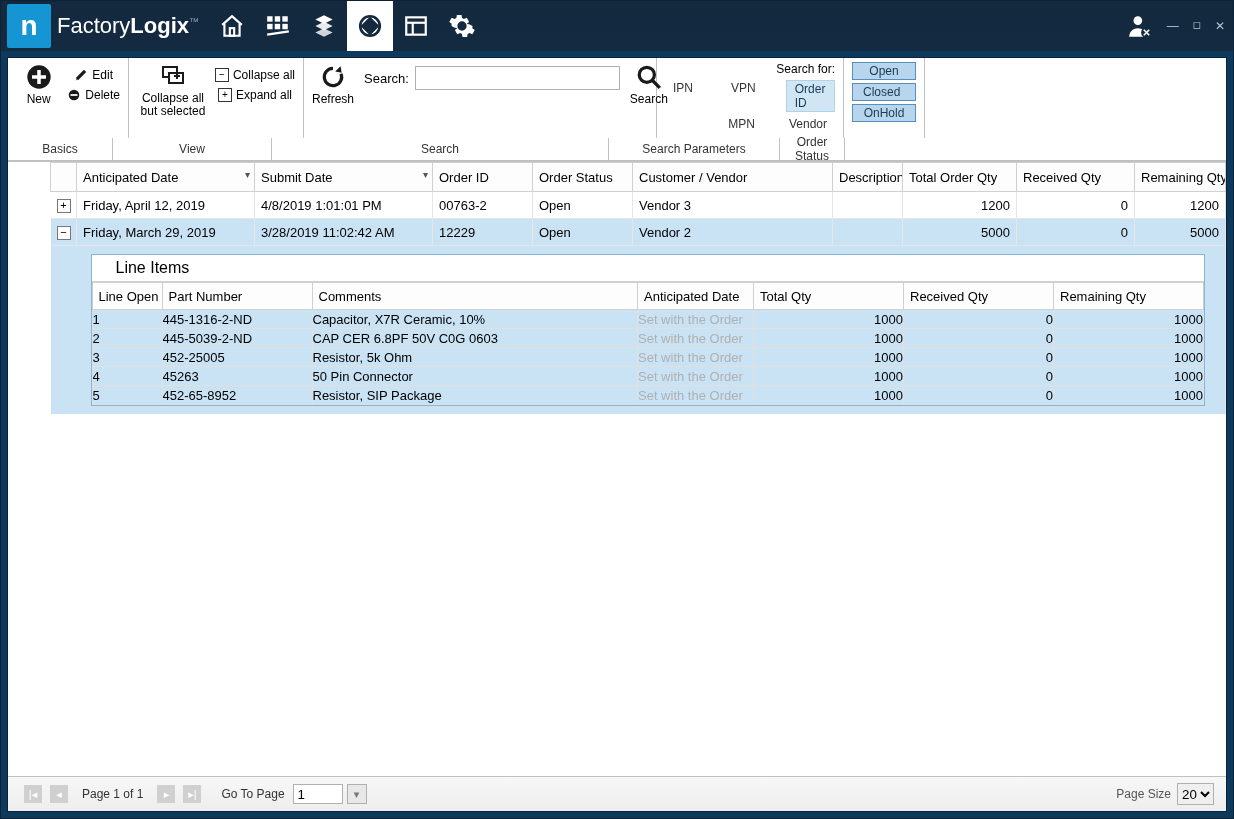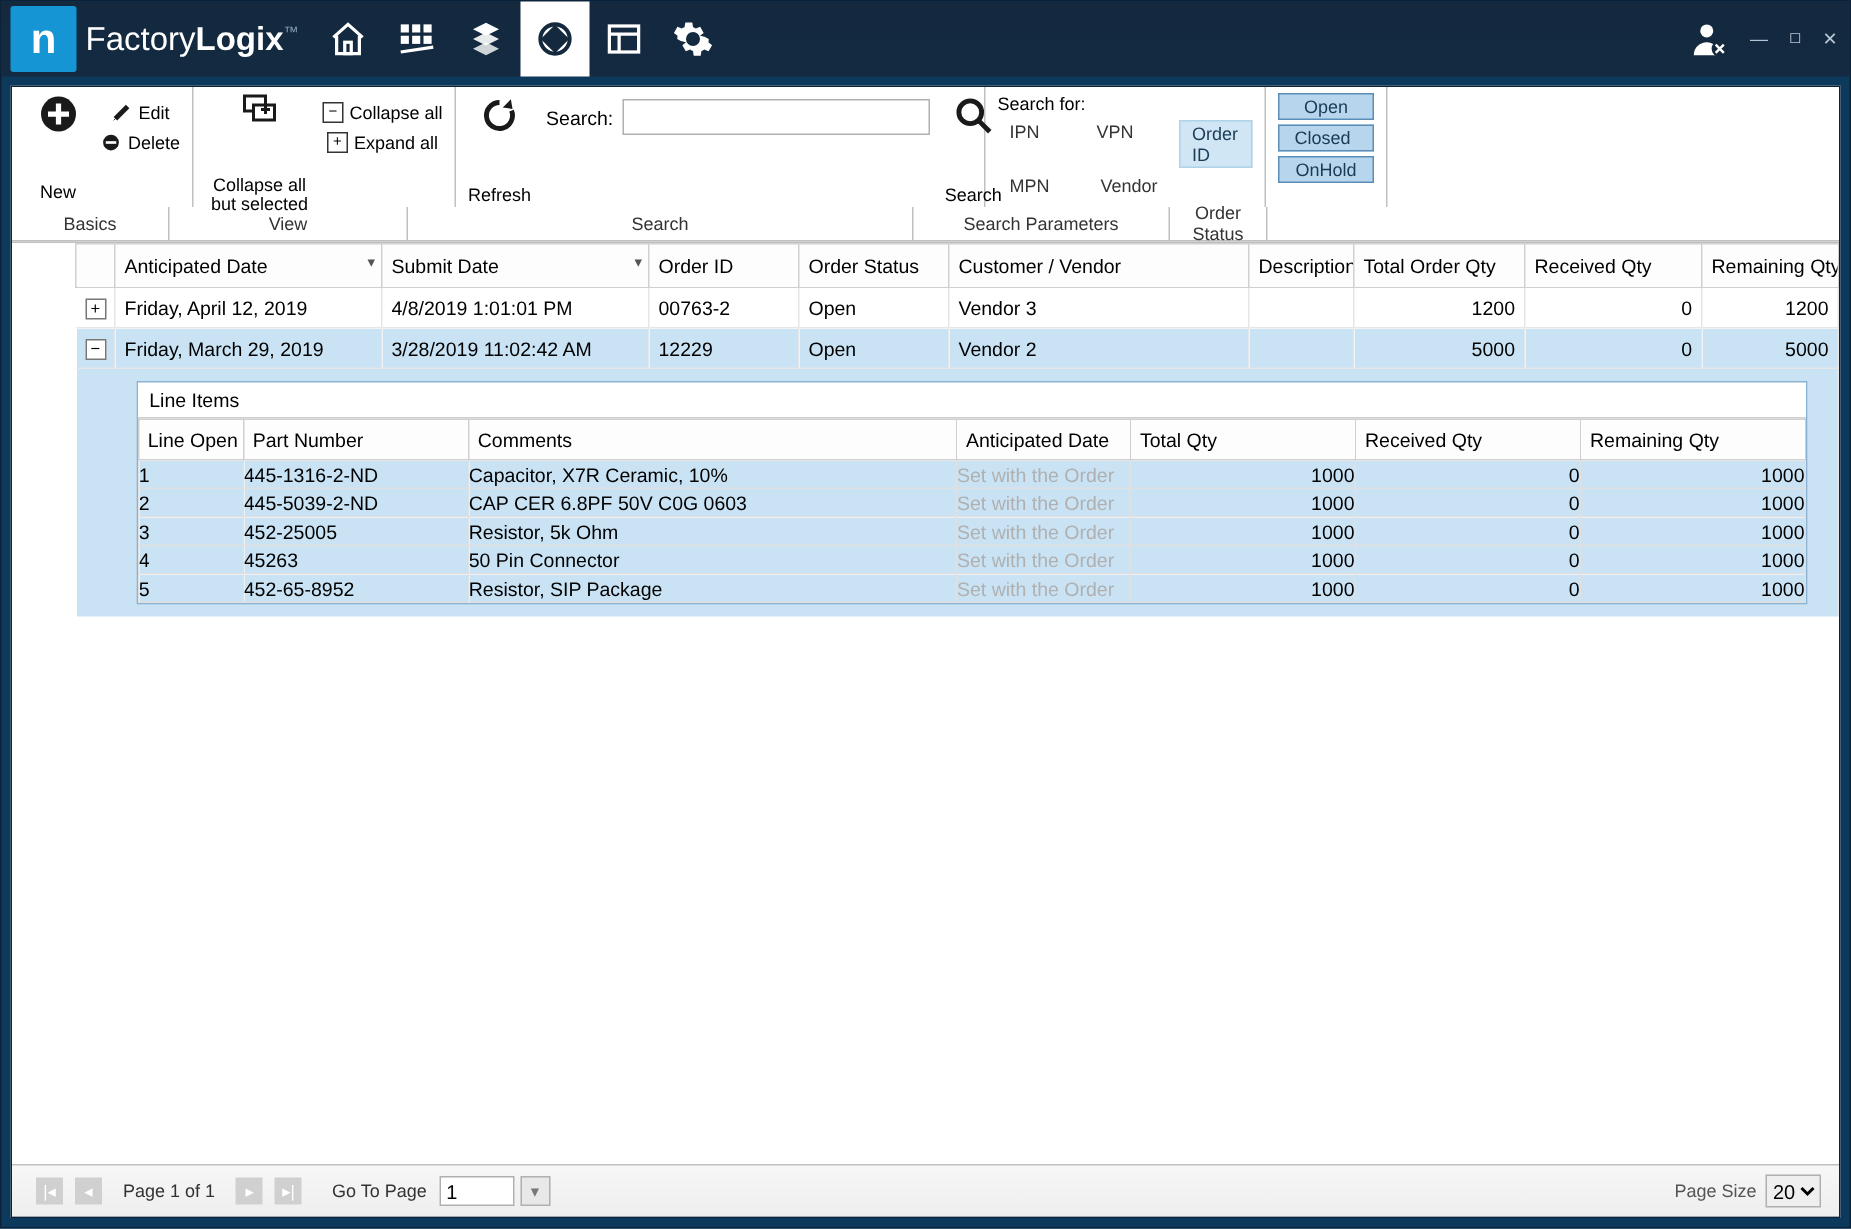--- a/index.html
+++ b/index.html
@@ -56,21 +56,21 @@
     flex: 1; margin: 6px; background: #fff;
     border: 1px solid #0b2238; box-sizing: border-box;
     display: flex; flex-direction: column; overflow: hidden;
   }
   
   .ribbon { border-bottom: 1px solid var(--border-grey); background: #fff; }
   .ribbon-row { display: flex; align-items: stretch; height: 80px; }
   .rib-group { border-right: 1px solid var(--border-grey); padding: 4px 8px; display: flex; flex-direction: column; justify-content: flex-start; position: relative; }
   .ribbon-captions { display: flex; height: 22px; border-bottom: 1px solid var(--border-grey); }
   .ribbon-captions div { text-align: center; font-size: 12px; color: #333; border-right: 1px solid var(--border-grey); display:flex; align-items:center; justify-content:center;}
-  .btn-big { display: flex; flex-direction: column; align-items: center; justify-content: flex-start; width: 48px; font-size: 12px; gap: 31px; }
+  .btn-big { display: flex; flex-direction: column; align-items: center; justify-content: flex-start; width: 48px; font-size: 12px; }
   .btn-big .ic { font-size: 24px; height: 30px; display:flex; align-items:center; }
   .small-btn { display: flex; align-items: center; gap: 4px; font-size: 12px; padding: 2px 0; white-space: nowrap; justify-content: center; }
   .small-btn .sqicon { width:12px; height:12px; border:1px solid #333; display:inline-flex; align-items:center; justify-content:center; font-size:10px; line-height:1; }
   .search-pill {
      border:1px solid var(--light-blue-sel); background:#d0e6f5;
      padding: 1px 8px; font-size:12px; color:#1a3a55; display:inline-block;
   }
   .search-pill.plain { border:none; background:transparent; color:#333; }
   .status-pill { border:1px solid #5a8db8; background:#b7d6ed; padding:1px 10px; font-size:12px; color:#1a3a55; }
   .ribbon input[type=text]{
@@ -90,21 +90,21 @@
      padding: 3px 6px; font-size: 13px; height:20px; white-space:nowrap; overflow:hidden;
   }
   tr.datarow td { border-bottom: 1px solid #e6e6e6; }
   tr.datarow.selected td { background: var(--light-blue-row); }
   .expander { width:12px; height:12px; border:1px solid #777; display:inline-flex; align-items:center; justify-content:center; font-size:11px; line-height:1; background:#fff;}
   .num { text-align: right; }
   
   .lineitems-wrap td { padding:0 !important; }
   .lineitems-wrap td { background: var(--light-blue-row); }
   .li-panel { margin: 8px 20px 8px 40px; border:1px solid #8bb3d3; background:#fff; }
-  .li-title { padding:4px 8px; font-size:13px; border-bottom:1px solid #d0d0d0;}
+  .li-title { padding:4px 24px; font-size:16px; border-bottom:1px solid #d0d0d0;}
   table.lineitems { width:100%; border-collapse: collapse; table-layout: fixed; }
   table.lineitems th { background:#fdfdfd; border:1px solid #d0d0d0; font-weight:normal; text-align:left; padding:3px 6px; font-size:13px; height:20px;}
   table.lineitems td { border:1px solid #e0e0e0; padding:3px 6px; font-size:13px; height:18px; }
   .sort-asc::after { content:" \25B2"; font-size:9px; color:#555;}
   .placeholder { color: var(--text-grey); }
   
   .footer {
      height: 34px; background: linear-gradient(#f7f7f7,#eeeeee);
      border-top: 1px solid var(--border-grey);
      display:flex; align-items:center; padding: 0 12px; font-size:12px; color:#555;
@@ -262,21 +262,21 @@
             <span class="ic">
                 <svg width="26" height="26" viewBox="0 0 24 24" fill="none" stroke="#1a1a1a" stroke-width="3">
                   <circle cx="10" cy="10" r="7"></circle>
                   <line x1="15" y1="15" x2="22" y2="22"></line>
                 </svg>
               </span>
             <span>Search</span>
           </div>
         </div>
 
-        <div class="rib-group" style="width:170px;">
+        <div class="rib-group" style="width:170px;align-items:flex-end;">
           <div style="font-size:12px;">Search for:</div>
           <div style="display:flex; gap:22px; margin-top:4px;">
             <span class="search-pill plain">IPN</span>
             <span class="search-pill plain">VPN</span>
             <span class="search-pill">Order ID</span>
           </div>
           <div style="display:flex; gap:18px; margin-top:4px;">
             <span class="search-pill plain">MPN</span>
             <span class="search-pill plain">Vendor</span>
           </div>

